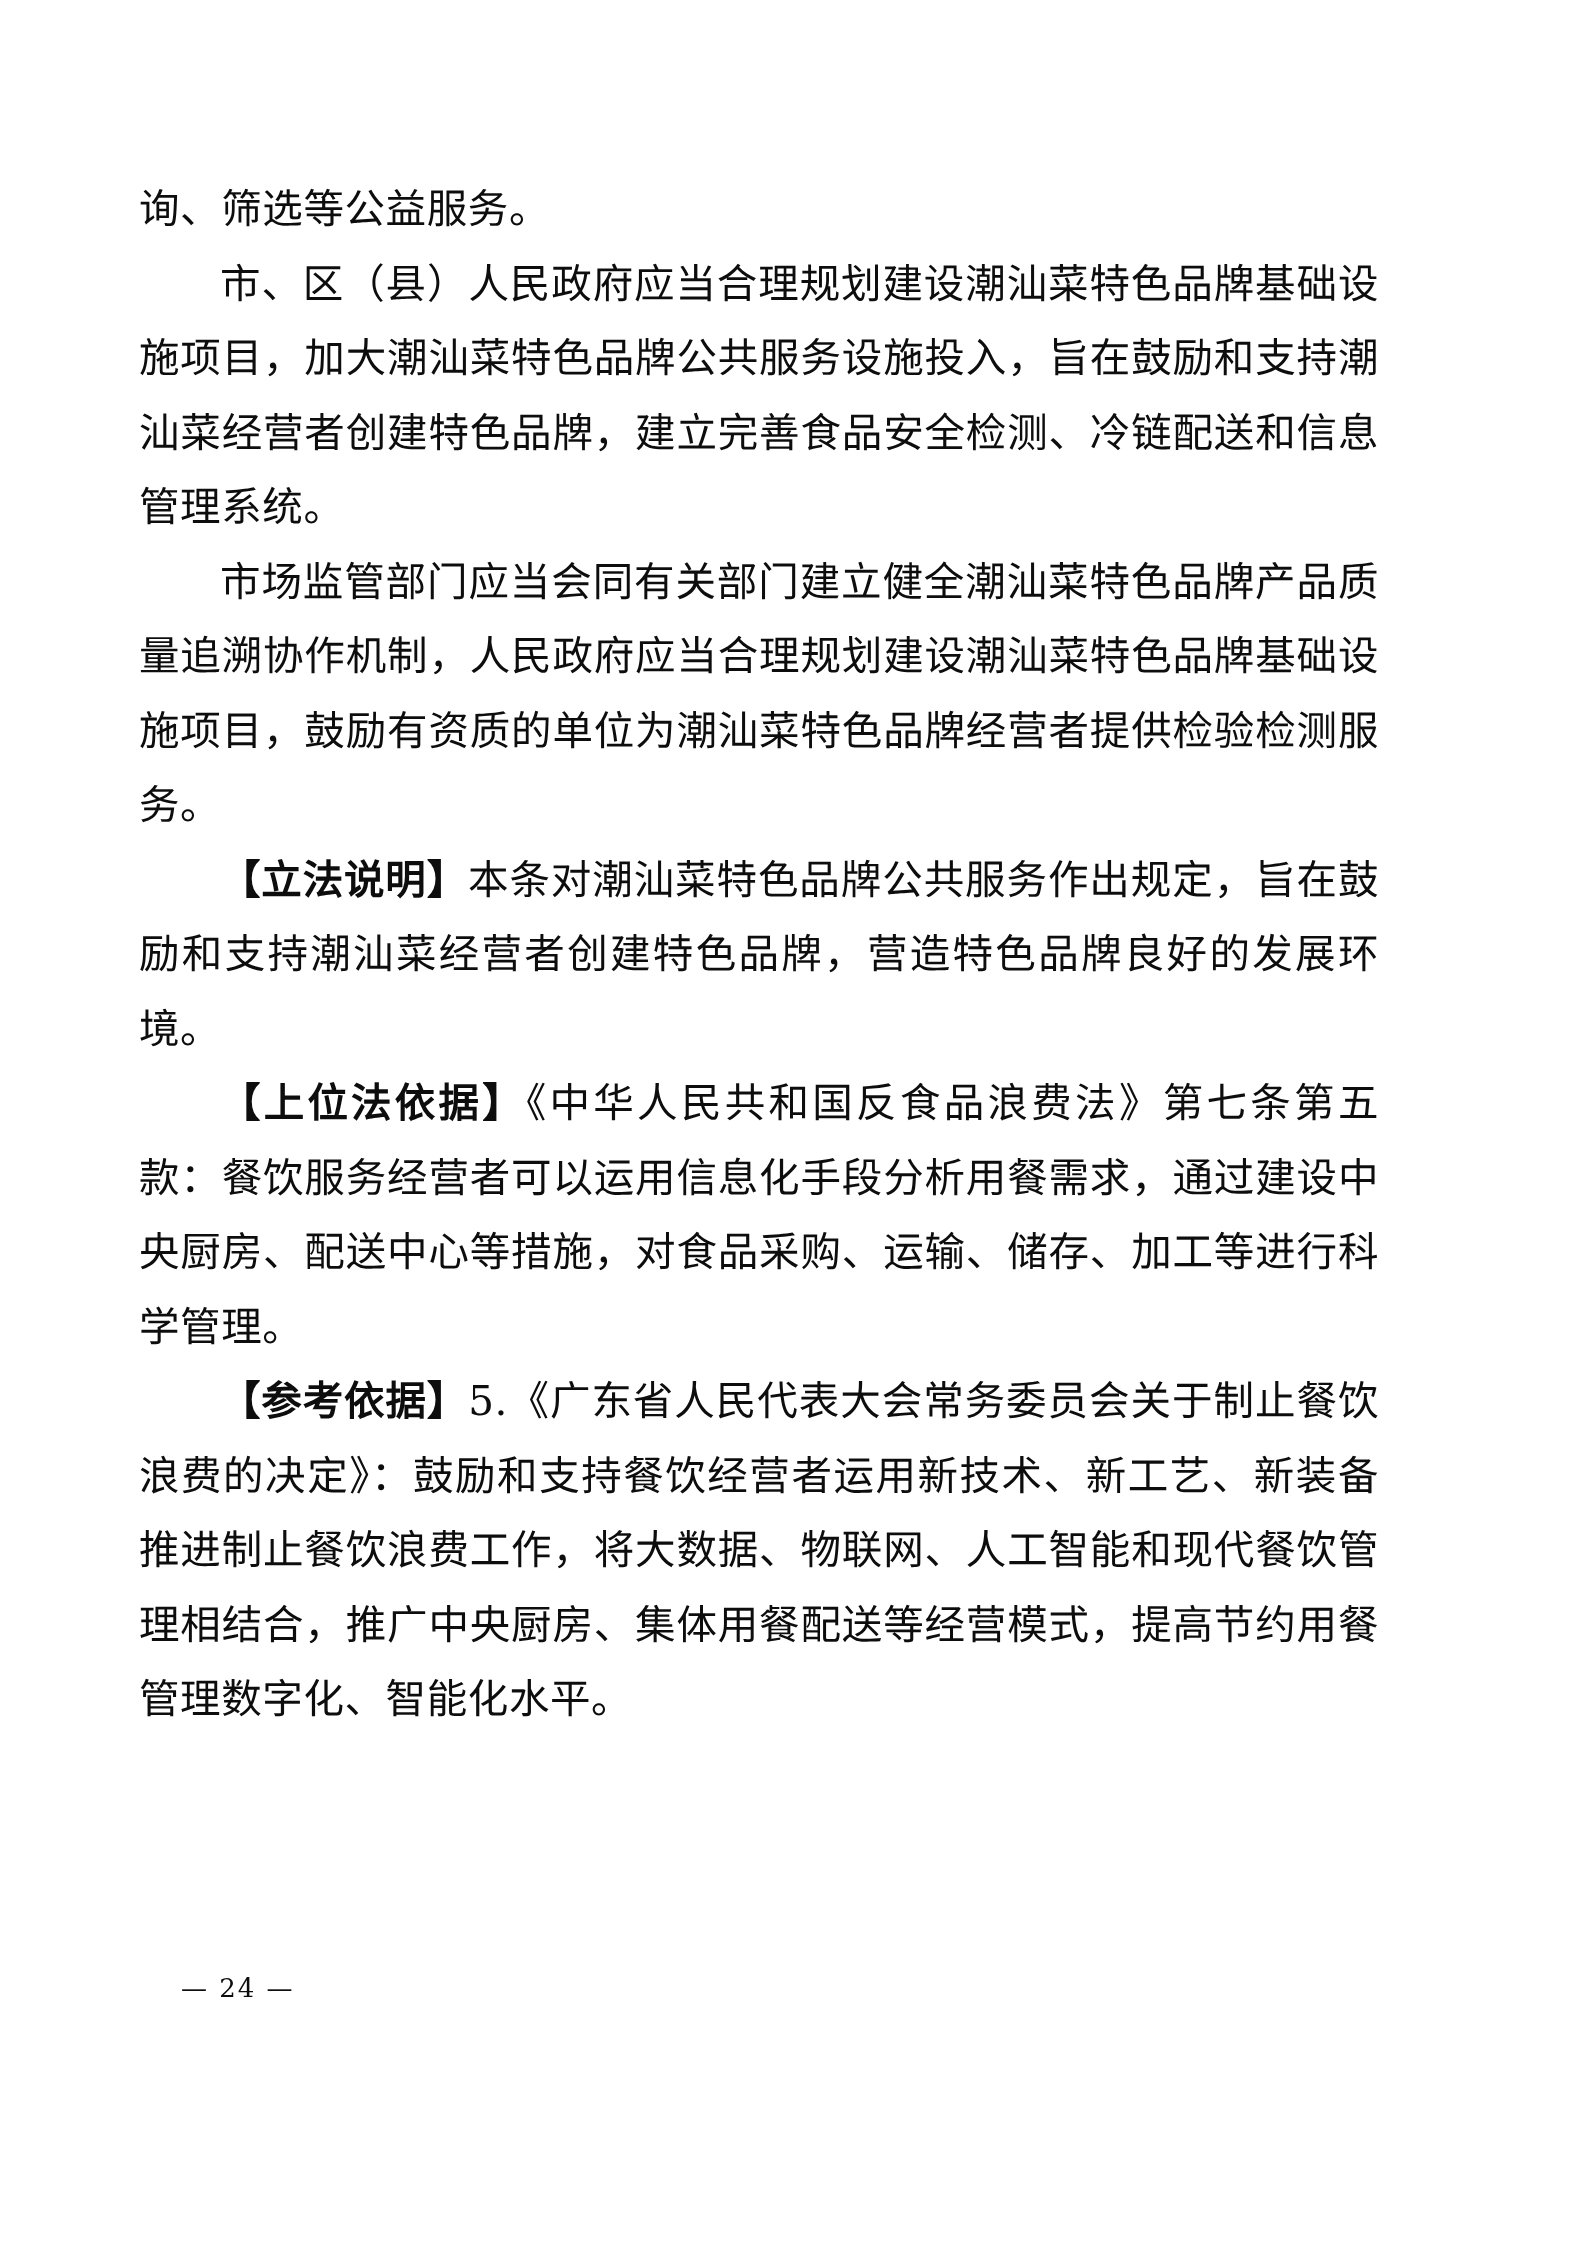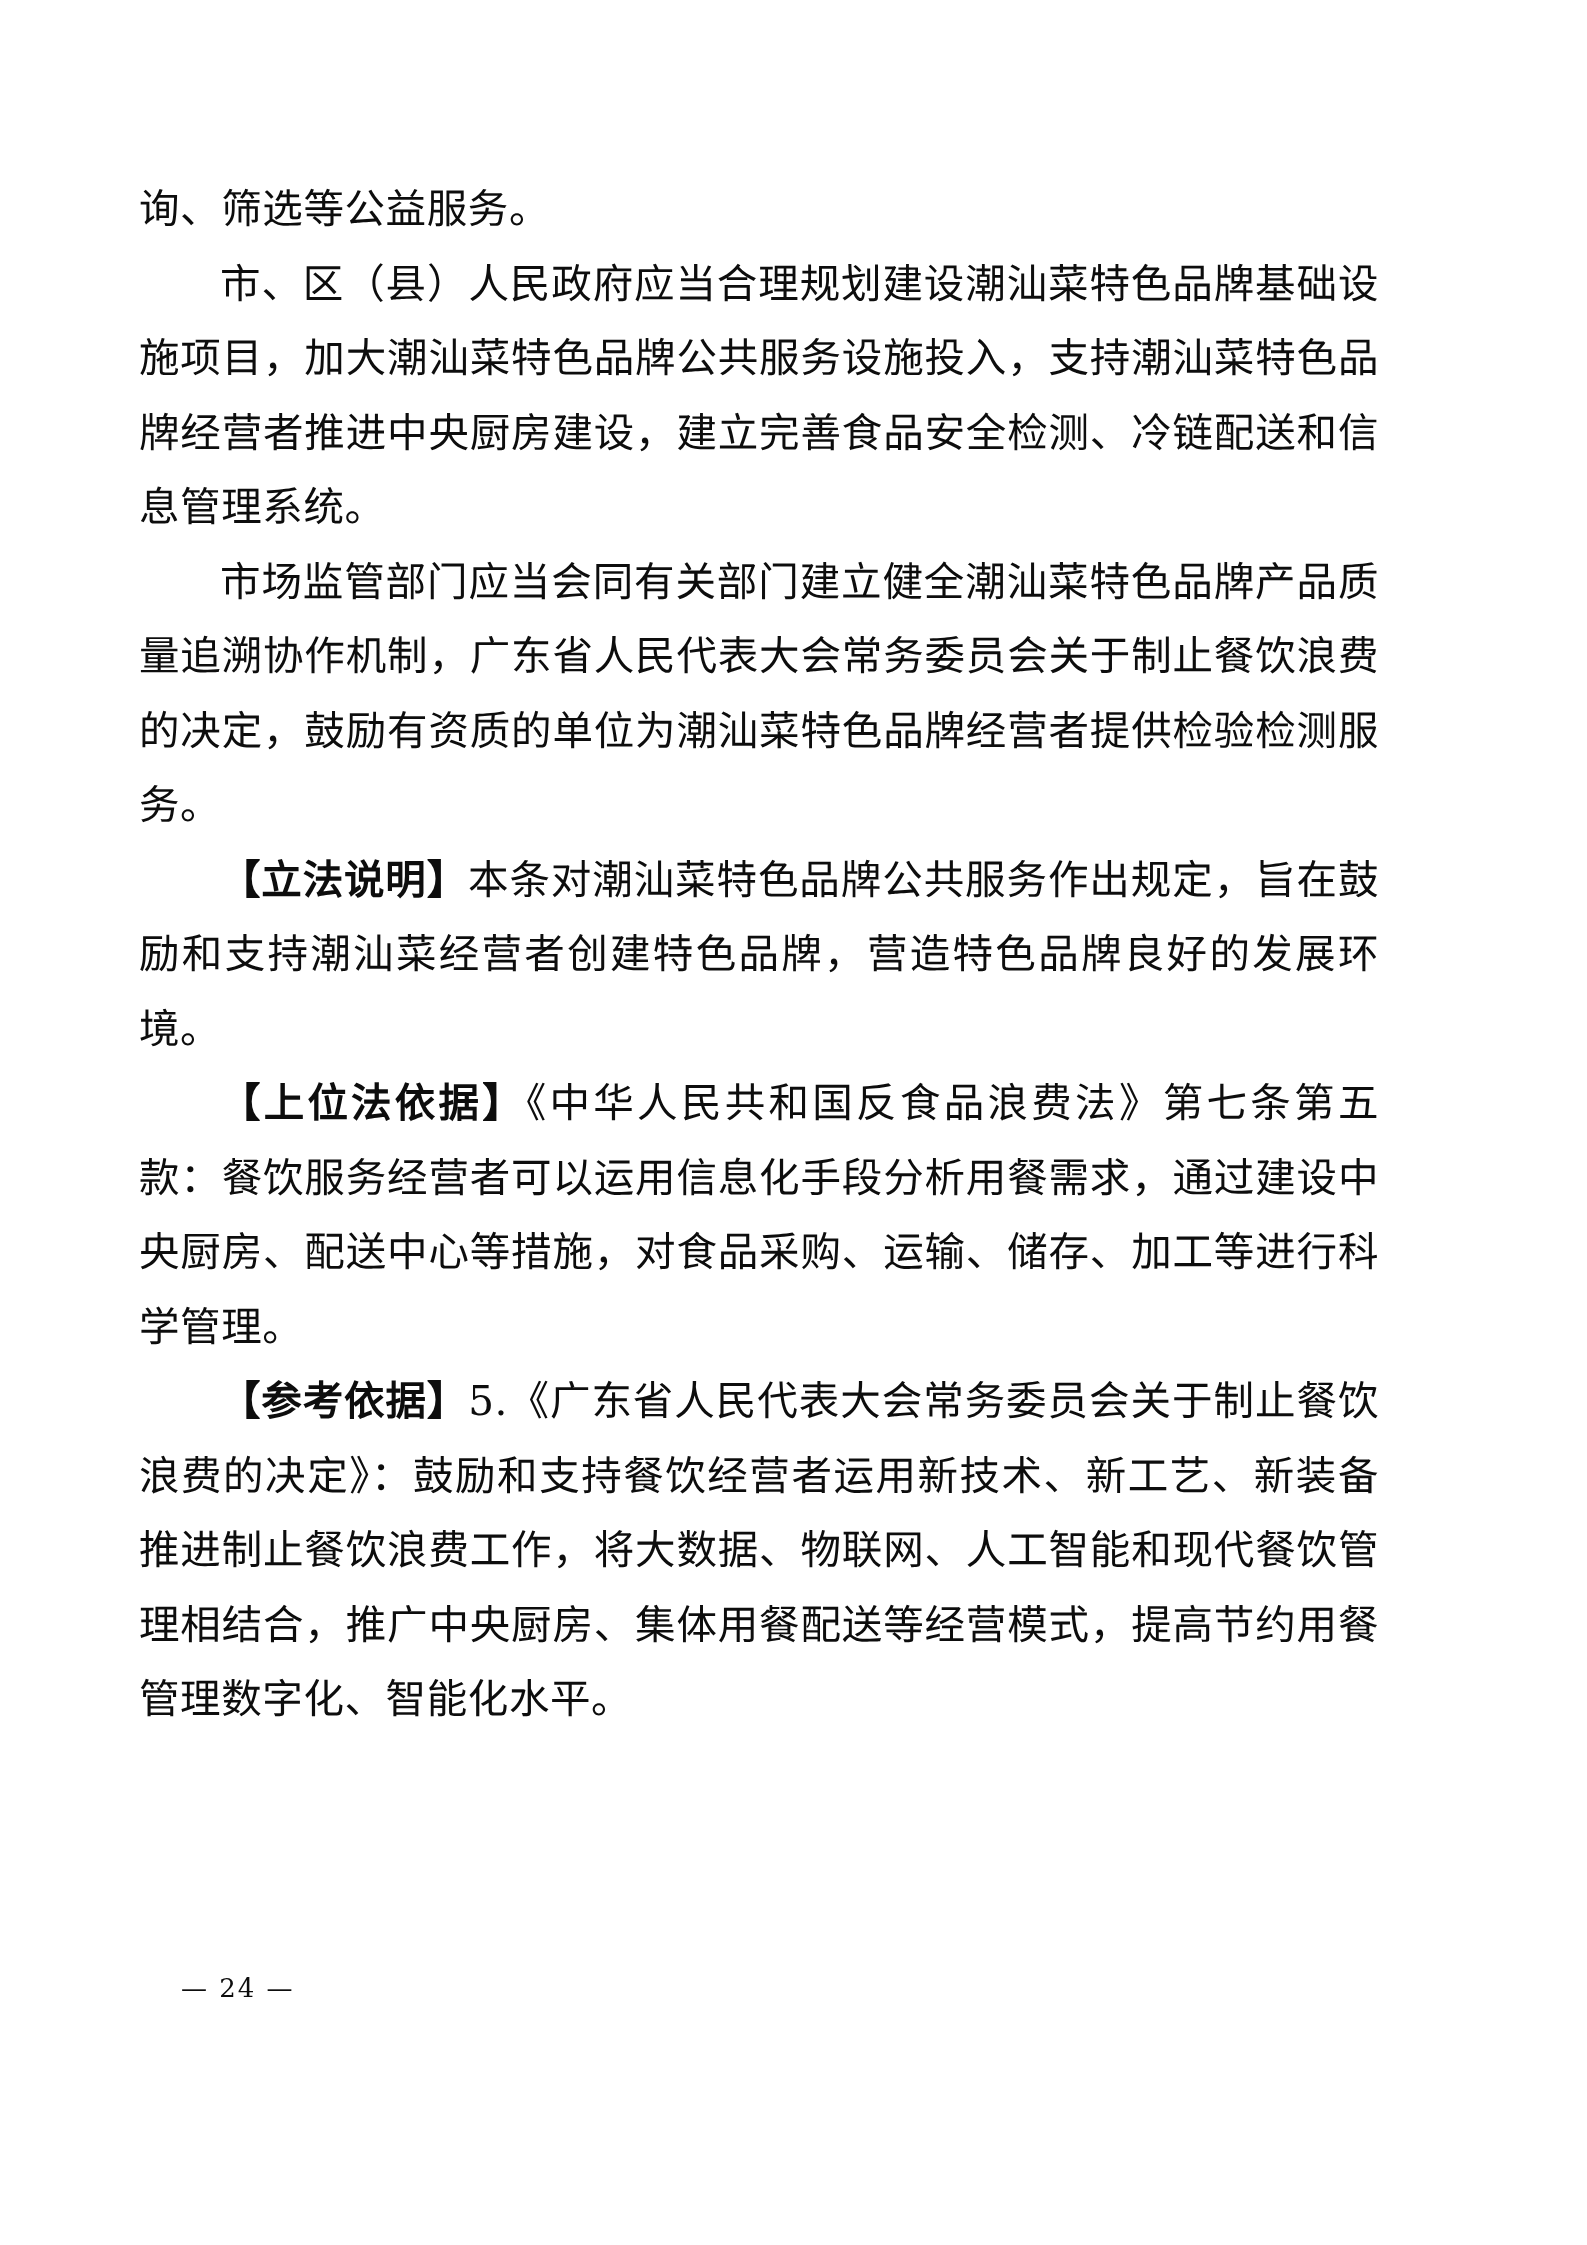--- a/index.html
+++ b/index.html
@@ -79,23 +79,23 @@
 </style>
 </head>
 <body>
 
 <div class="page">
 
   <div class="text-block">
 
     <p class="para cont"><span>询、筛选等公益服务。</span></p>
 
-    <p class="para"><span>市、区（县）人民政府应当合理规划建设潮汕菜特色品牌基础设施项目，加大潮汕菜特色品牌公共服务设施投入，支持潮汕菜特色品牌经营者推进中央厨房建设，建立完善食品安全检测、冷链配送和信息管理系统。</span></p>
+    <p class="para"><span>市、区（县）人民政府应当合理规划建设潮汕菜特色品牌基础设施项目，加大潮汕菜特色品牌公共服务设施投入，旨在鼓励和支持潮汕菜经营者创建特色品牌，建立完善食品安全检测、冷链配送和信息管理系统。</span></p>
 
-    <p class="para"><span>市场监管部门应当会同有关部门建立健全潮汕菜特色品牌产品质量追溯协作机制，广东省人民代表大会常务委员会关于制止餐饮浪费的决定，鼓励有资质的单位为潮汕菜特色品牌经营者提供检验检测服务。</span></p>
+    <p class="para"><span>市场监管部门应当会同有关部门建立健全潮汕菜特色品牌产品质量追溯协作机制，人民政府应当合理规划建设潮汕菜特色品牌基础设施项目，鼓励有资质的单位为潮汕菜特色品牌经营者提供检验检测服务。</span></p>
 
     <p class="para"><span class="label">【立法说明】</span><span>本条对潮汕菜特色品牌公共服务作出规定，旨在鼓励和支持潮汕菜经营者创建特色品牌，营造特色品牌良好的发展环境。</span></p>
 
     <p class="para"><span class="label">【上位法依据】</span><span>《中华人民共和国反食品浪费法》第七条第五款：餐饮服务经营者可以运用信息化手段分析用餐需求，通过建设中央厨房、配送中心等措施，对食品采购、运输、储存、加工等进行科学管理。</span></p>
 
     <p class="para"><span class="label">【参考依据】</span><span>5.《广东省人民代表大会常务委员会关于制止餐饮浪费的决定》：鼓励和支持餐饮经营者运用新技术、新工艺、新装备推进制止餐饮浪费工作，将大数据、物联网、人工智能和现代餐饮管理相结合，推广中央厨房、集体用餐配送等经营模式，提高节约用餐管理数字化、智能化水平。</span></p>
 
 
   </div>
 

